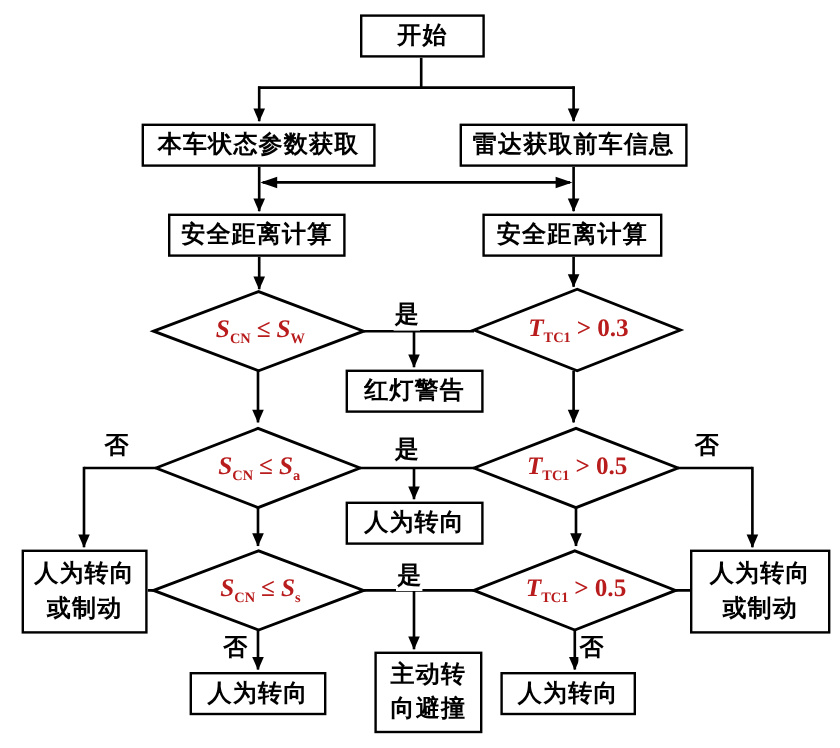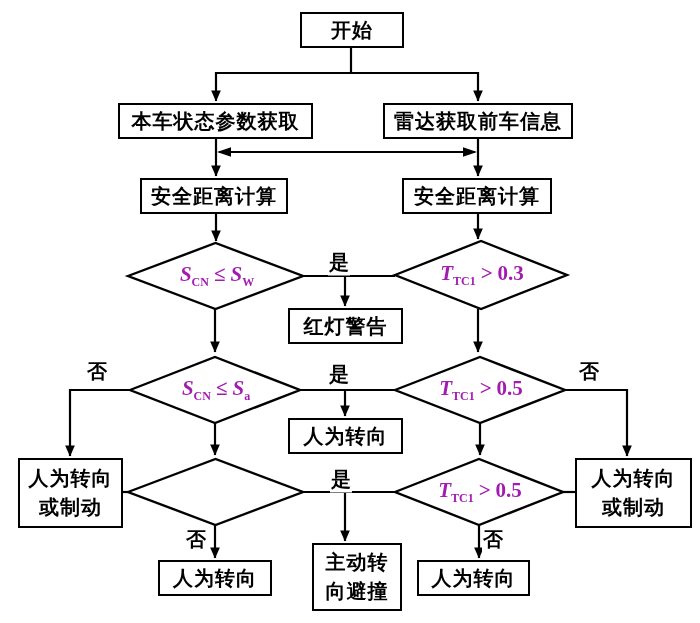--- a/index.html
+++ b/index.html
@@ -11,21 +11,21 @@
   #wires{position:absolute;left:0;top:0;width:700px;height:623px;}
   .node{
     position:absolute;box-sizing:border-box;border:2.4px solid #000;background:#fff;
     display:flex;align-items:center;justify-content:center;
     font-size:20px;font-weight:bold;color:#000;letter-spacing:1px;
     text-align:center;line-height:1.2;
   }
   .node.two{flex-direction:column;line-height:1.45;}
   .dlabel{
     position:absolute;transform:translate(-50%,-50%);
-    white-space:nowrap;font-size:21px;font-weight:bold;color:#a21caf;
+    white-space:nowrap;font-size:21px;font-weight:bold;color:#b91c1c;
   }
   .mvar{font-style:italic;}
   .msub{font-size:12px;font-weight:bold;vertical-align:-5px;letter-spacing:0;}
   .mop{margin:0 5px;font-style:normal;}
   .mnum{font-style:normal;}
   .elabel{
     position:absolute;transform:translate(-50%,-50%);
     font-size:20px;font-weight:bold;color:#000;background:#fff;padding:0 1px;
   }
 </style>
@@ -154,20 +154,23 @@
   </div>
 
   <div class="dlabel" style="left:216px;top:390px">
     <span class="mvar">S</span><span class="msub">CN</span><span class="mop">≤</span><span class="mvar">S</span><span class="msub">a</span>
   </div>
 
   <div class="dlabel" style="left:481px;top:390px">
     <span class="mvar">T</span><span class="msub">TC1</span><span class="mop">&gt;</span><span class="mnum">0.5</span>
   </div>
 
+  <div class="dlabel" style="left:217px;top:492px">
+    <span class="mvar">S</span><span class="msub">CN</span><span class="mop">≤</span><span class="mvar">S</span><span class="msub">s</span>
+  </div>
 
   <div class="dlabel" style="left:480px;top:492px">
     <span class="mvar">T</span><span class="msub">TC1</span><span class="mop">&gt;</span><span class="mnum">0.5</span>
   </div>
 
   <div class="elabel" style="left:339px;top:262px">是</div>
   <div class="elabel" style="left:339px;top:374px">是</div>
   <div class="elabel" style="left:341px;top:479px">是</div>
   <div class="elabel" style="left:97px;top:371px">否</div>
   <div class="elabel" style="left:589px;top:371px">否</div>

